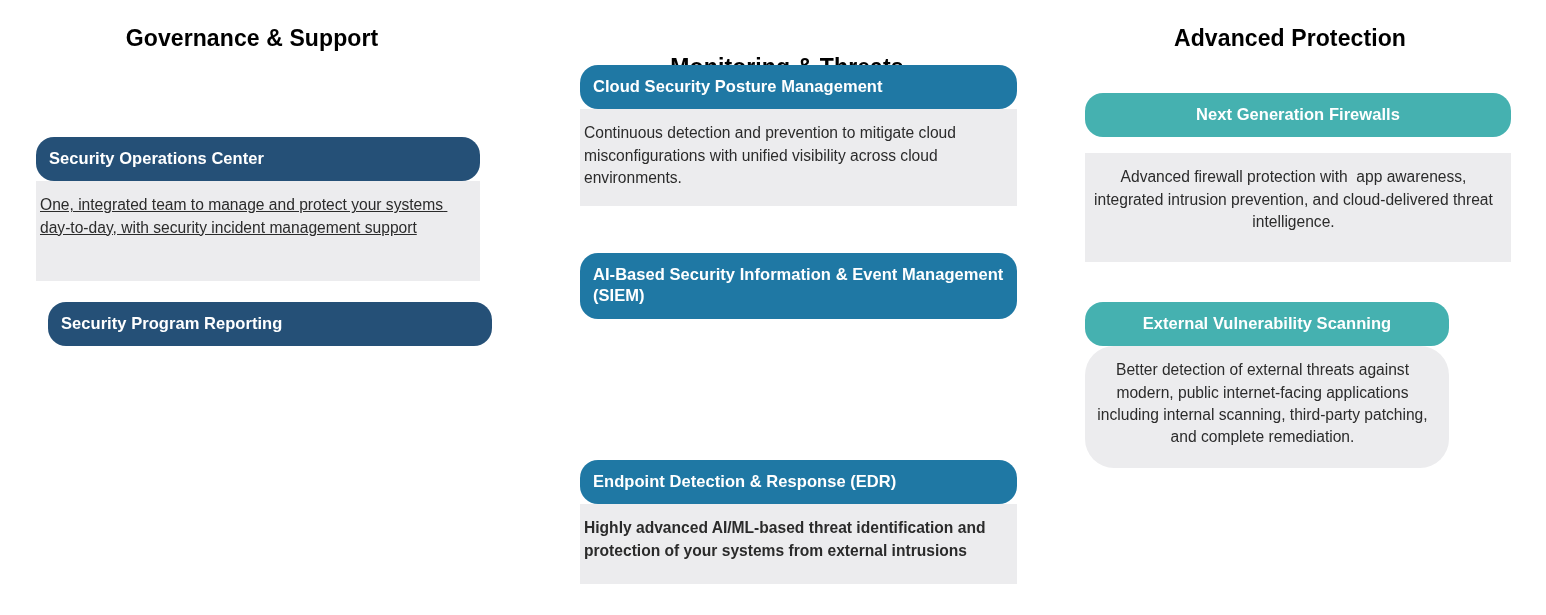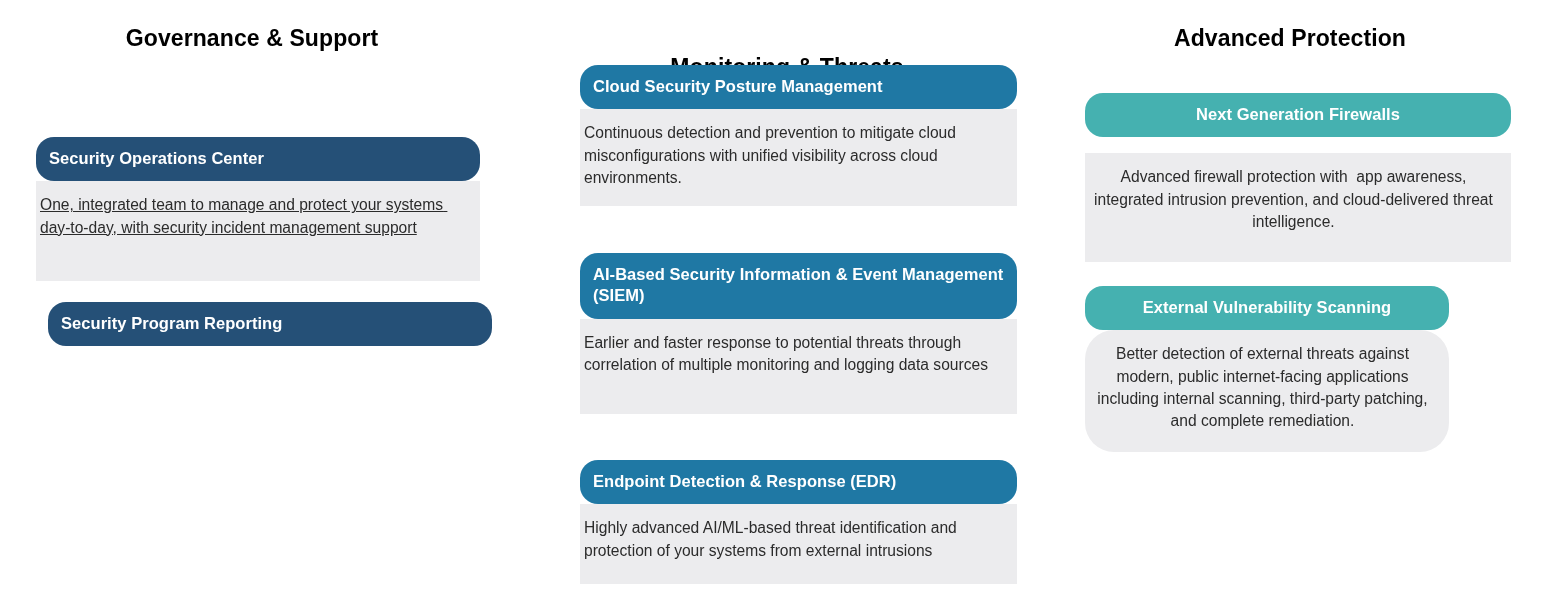--- a/index.html
+++ b/index.html
@@ -76,30 +76,30 @@
   
   .col-mon { left: 556px; width: 470px; }
   .col-mon .column-heading { position: absolute; left: 0; top: 7px; width: 462px; margin-top: 48px; }
   .col-mon .card { left: 24px; width: 437px; }
   .col-mon .card-header { background: #1f78a4; }
   .card-mon-1 { top: 65px; }
   .card-mon-1 .card-body { height: 97px; }
   .card-mon-2 { top: 253px; }
   .card-mon-2 .card-body { height: 95px; }
   .card-mon-3 { top: 460px; }
-  .card-mon-3 .card-body { height: 80px; }
+  .card-mon-3 .card-body { height: 80px; font-weight: bold; }
 
   
   .col-adv { left: 1060px; width: 486px; }
   .col-adv .column-heading { position: absolute; left: 0; top: 7px; width: 460px; }
   .col-adv .card { left: 25px; text-align: center; }
   .col-adv .card-header { background: #45b1b0; }
   .card-adv-1 { top: 93px; width: 426px; }
   .card-adv-1 .card-body { height: 109px; margin-top: 16px; }
-  .card-adv-2 { top: 286px; width: 364px; }
+  .card-adv-2 { top: 302px; width: 364px; }
   .card-adv-2 .card-body { height: 122px; border-radius: 29px; }
 </style>
 </head>
 <body>
 
 <div id="board">
 
   <section class="column col-gov">
     <h2 class="column-heading">Governance &amp; Support</h2>
 
@@ -116,21 +116,20 @@
   <section class="column col-mon">
     <h2 class="column-heading">Monitoring &amp; Threats</h2>
 
     <article class="card card-mon-1">
       <div class="card-header">Cloud Security Posture Management</div>
       <div class="card-body">Continuous detection and prevention to mitigate cloud misconfigurations with unified visibility across cloud environments.</div>
     </article>
 
     <article class="card card-mon-2">
       <div class="card-header">AI-Based Security Information &amp; Event Management (SIEM)</div>
-      <div class="card-body">Earlier and faster response to potential threats through correlation of multiple monitoring and logging data sources</div>
     </article>
 
     <article class="card card-mon-3">
       <div class="card-header">Endpoint Detection &amp; Response (EDR)</div>
       <div class="card-body">Highly advanced AI/ML-based threat identification and protection of your systems from external intrusions</div>
     </article>
   </section>
 
   <section class="column col-adv">
     <h2 class="column-heading">Advanced Protection</h2>

